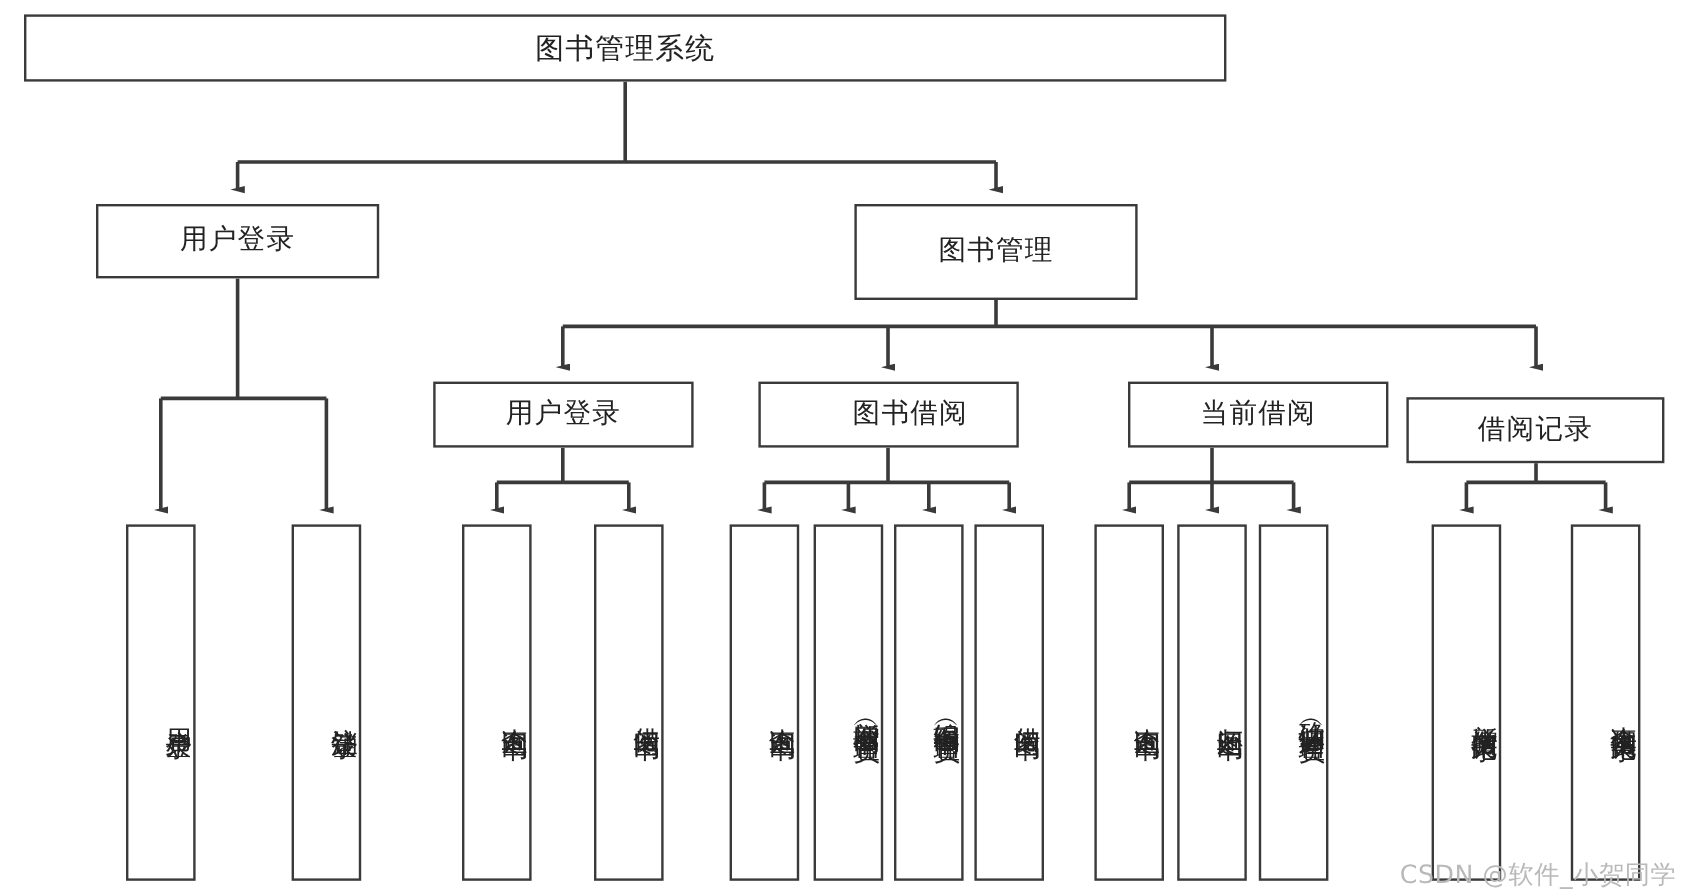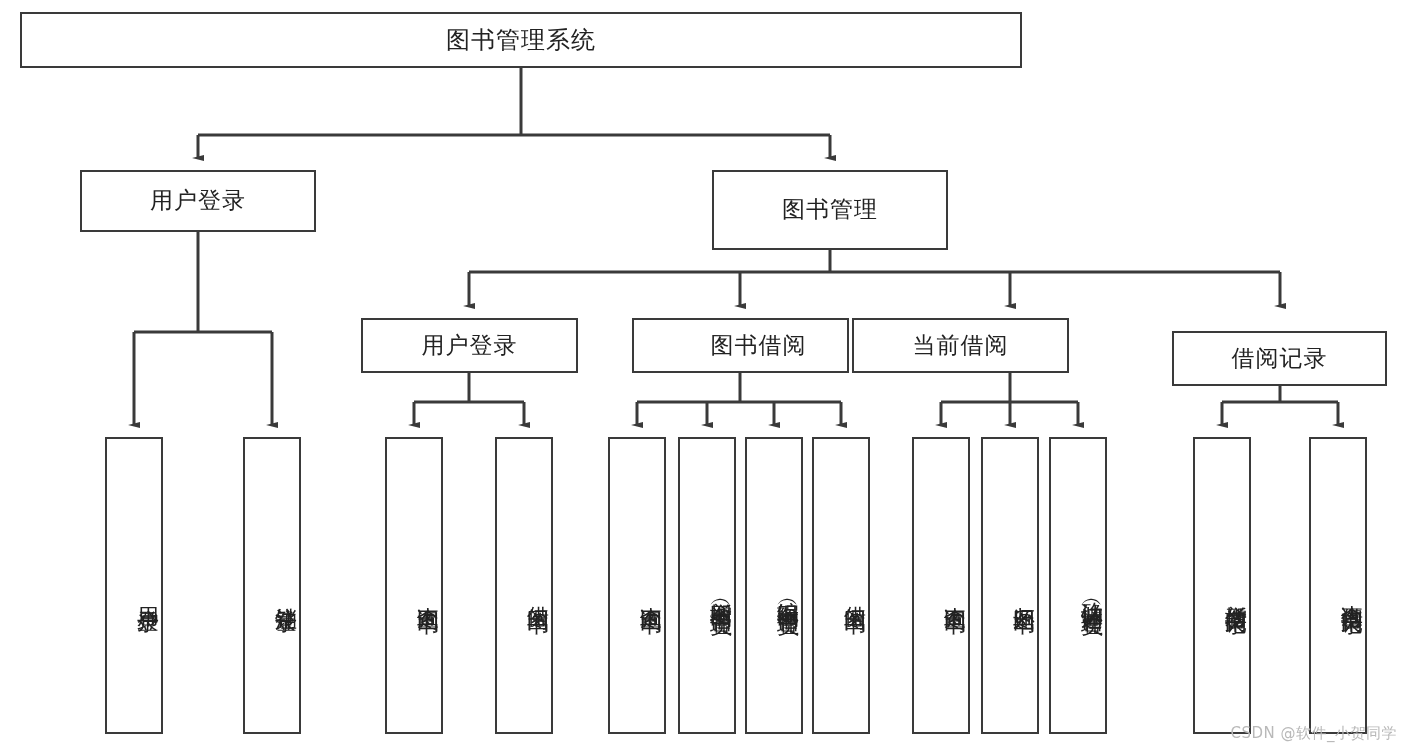--- a/index.html
+++ b/index.html
@@ -51,21 +51,21 @@
     padding-top: 14px;
     white-space: nowrap;
   }
   .node-title {
     font-size: 24px;
   }
   .watermark {
     position: absolute;
     right: 8px;
     bottom: 4px;
-    font-size: 15px;
+    font-size: 21px;
     color: #b9b9b9;
     letter-spacing: 0.5px;
     z-index: 9;
     white-space: nowrap;
   }
 </style>
 </head>
 <body>
 
 <div id="diagram-root">
@@ -120,21 +120,21 @@
     </g>
   </svg>
 
   <div class="node node-h node-title" style="left:20px; top:12px; width:1002px; height:56px;">图书管理系统</div>
 
   <div class="node node-h" style="left:80px; top:170px; width:236px; height:62px;">用户登录</div>
   <div class="node node-h" style="left:712px; top:170px; width:236px; height:80px;">图书管理</div>
 
   <div class="node node-h" style="left:361px; top:318px; width:217px; height:55px;">用户登录</div>
   <div class="node node-h" style="left:632px; top:318px; width:217px; height:55px;padding-left:36px;">图书借阅</div>
-  <div class="node node-h" style="left:852px; top:318px; width:217px; height:55px;">当前借阅</div>
+  <div class="node node-h" style="left:940px; top:318px; width:217px; height:55px;">当前借阅</div>
   <div class="node node-h" style="left:1172px; top:318px; width:215px; height:55px;margin-top:13px;">借阅记录</div>
 
   <div class="node node-v" style="left:105px; top:437px; width:58px; height:297px;">用户登录</div>
   <div class="node node-v" style="left:243px; top:437px; width:58px; height:297px;">注销登录</div>
 
   <div class="node node-v" style="left:385px; top:437px; width:58px; height:297px;">查询图书</div>
   <div class="node node-v" style="left:495px; top:437px; width:58px; height:297px;">借阅图书</div>
 
   <div class="node node-v" style="left:608px; top:437px; width:58px; height:297px;">查询图书</div>
   <div class="node node-v" style="left:678px; top:437px; width:58px; height:297px;">新增图书（管理员）</div>

